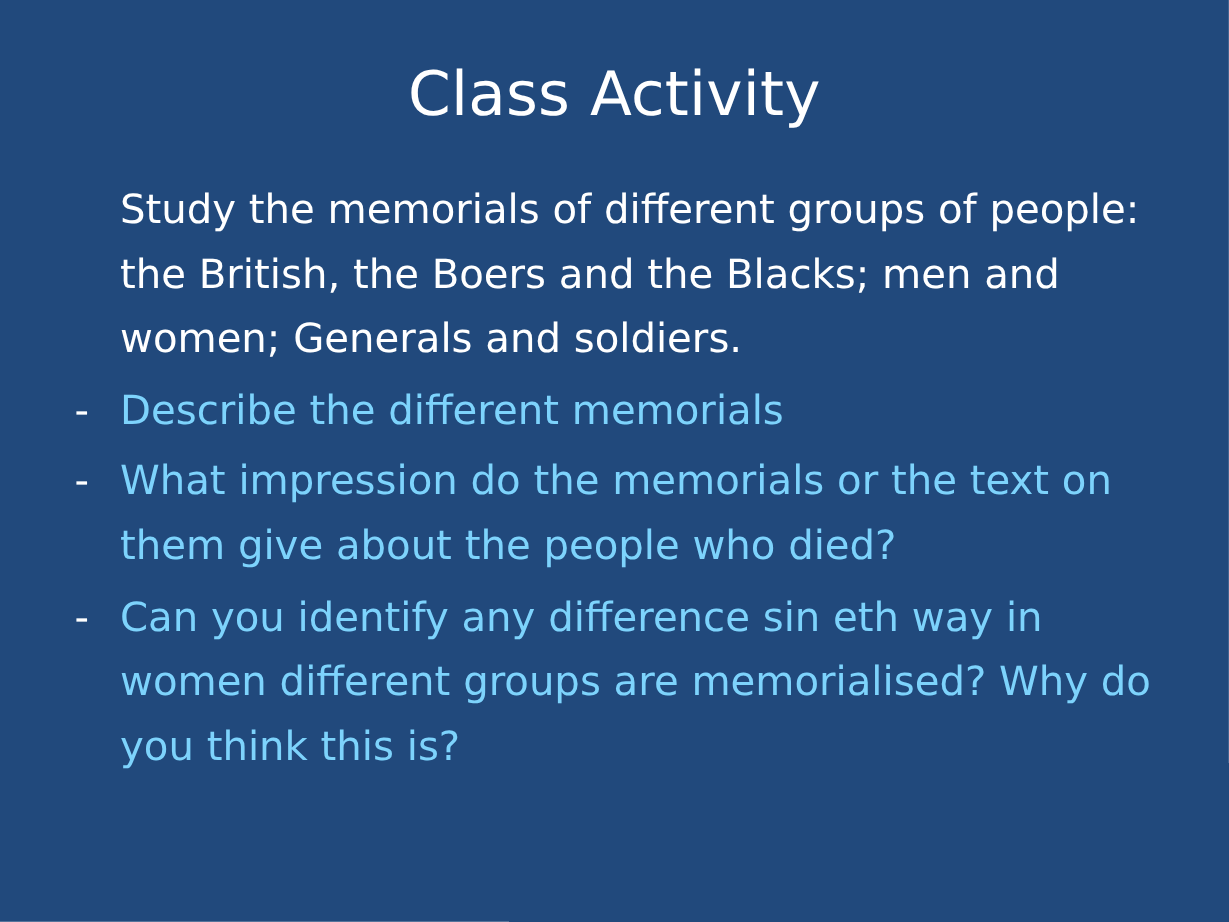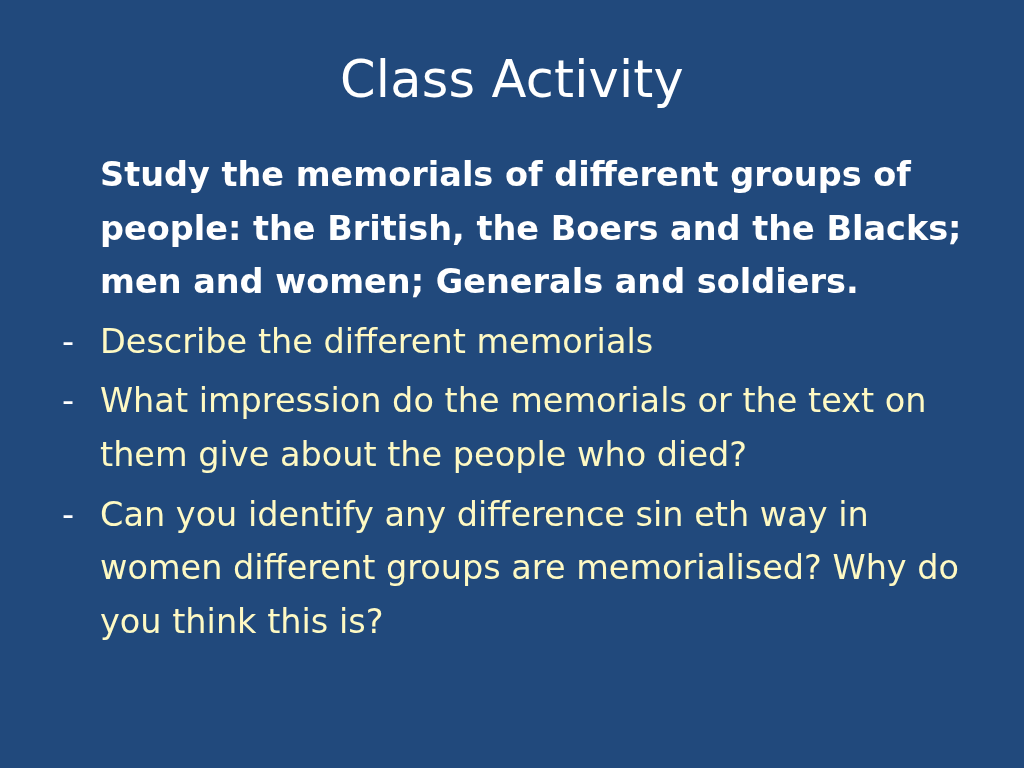--- a/index.html
+++ b/index.html
@@ -40,39 +40,38 @@
   .para {
     color: #ffffff;
     font-size: 33.5px;
     line-height: 1.6;
     font-weight: 400;
     margin: 0 0 6px 0;
   }
   .para.indent {
     padding-left: 44px;
     text-indent: 0;
-    font-weight: bold;
   }
   .bullet-row {
     display: flex;
     align-items: flex-start;
     margin-bottom: 6px;
   }
   .bullet-mark {
     color: #ffffff;
     font-size: 33.5px;
     line-height: 1.6;
     width: 44px;
     flex: 0 0 44px;
     text-align: left;
     padding-left: 6px;
     box-sizing: border-box;
   }
   .bullet-text {
-    color: #fef9c3;
+    color: #7dd3fc;
     font-size: 33.5px;
     line-height: 1.6;
     flex: 1 1 auto;
   }
 </style>
 </head>
 <body>
 
 <div class="slide">
 

